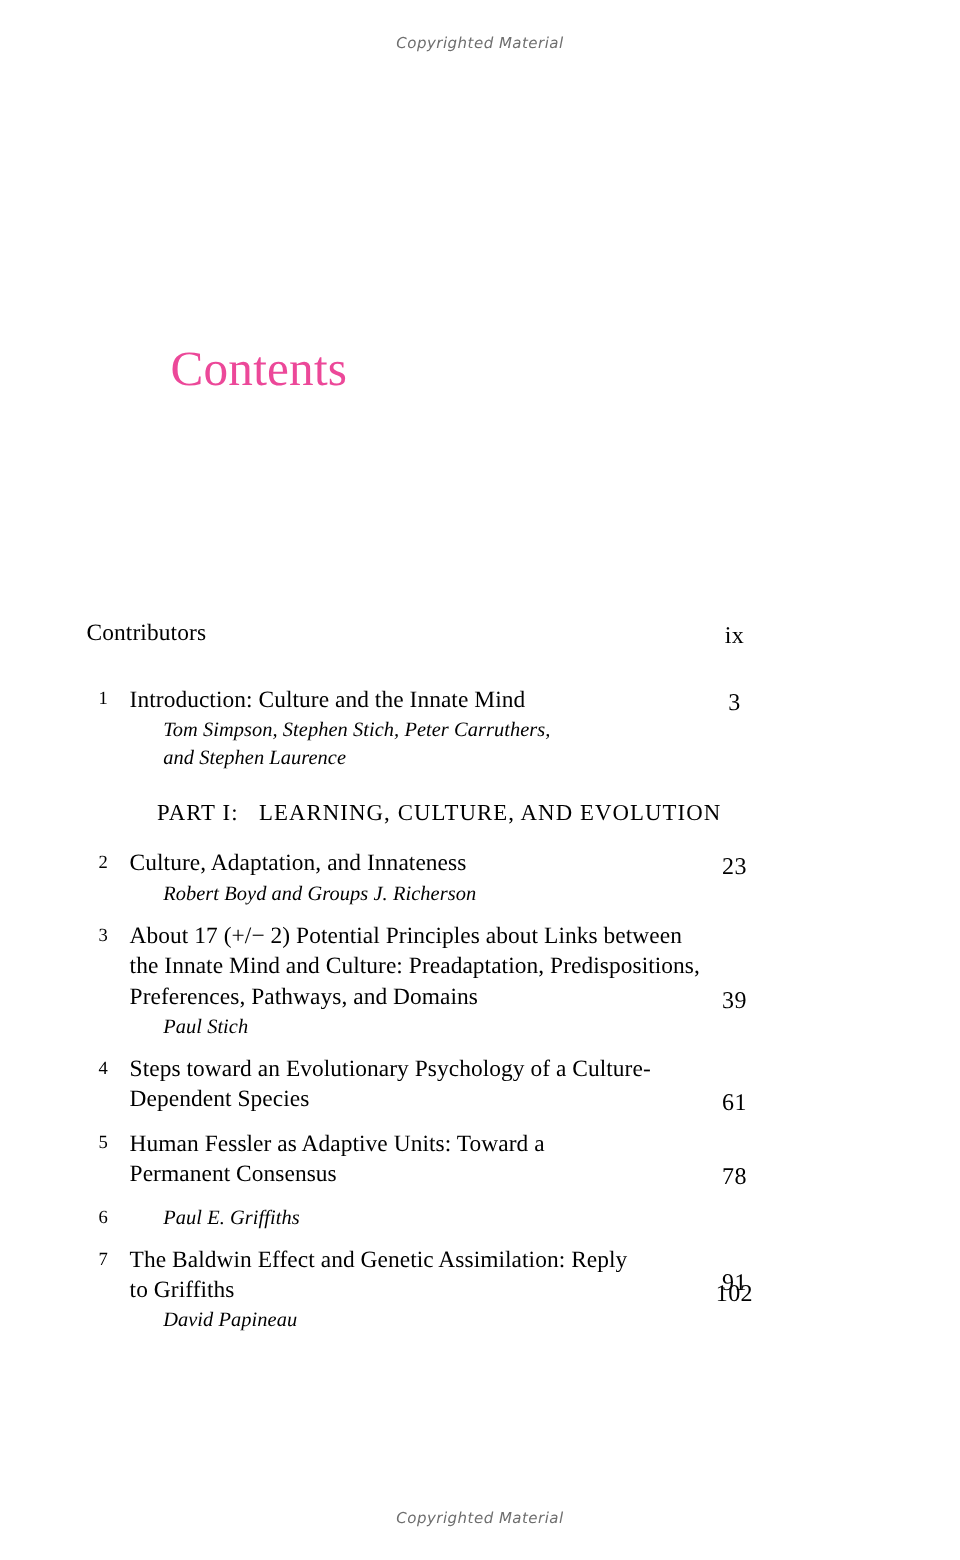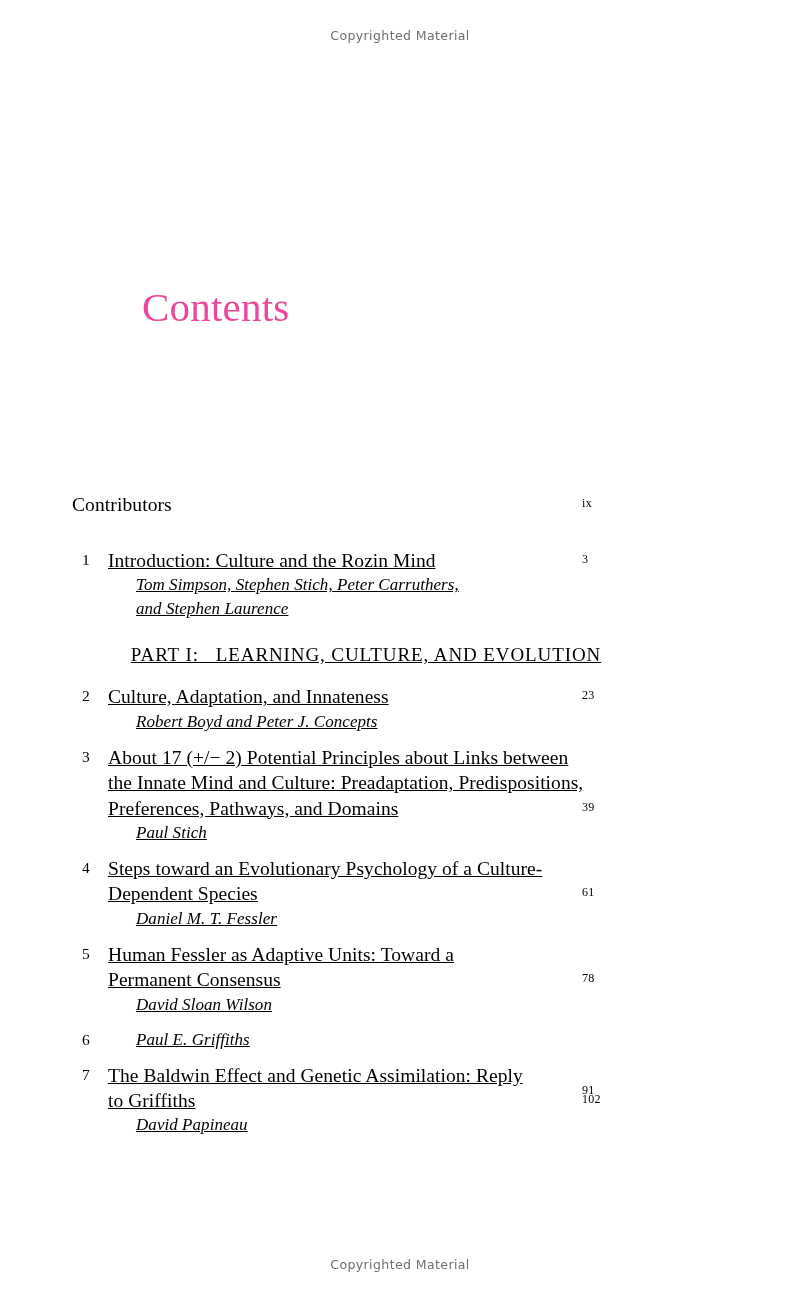--- a/index.html
+++ b/index.html
@@ -20,43 +20,43 @@
   .running {
     position: absolute;
     left: 0;
     width: 800px;
     text-align: center;
     font-family: "DejaVu Sans", "Liberation Sans", sans-serif;
     font-size: 12.5px;
     letter-spacing: 0.4px;
     color: #6e6e6e;
     white-space: nowrap;
+    font-style: italic;
   }
   .running-head { top: 28px; }
   .running-foot { top: 1257px; }
 
   
   .page-title {
     position: absolute;
     left: 142px;
     top: 258px;
     font-size: 41px;
     font-weight: normal;
     letter-spacing: 0.2px;
     line-height: 1.1;
     color: #ec4899;
   }
 
   
   .toc {
     position: absolute;
     left: 0;
-    top: 494px;
+    top: 517px;
     width: 716px;
-    text-decoration: underline;
   }
 
   
   .front-row {
     position: relative;
     height: 38px;
   }
   .front-label {
     position: absolute;
     left: 72px;
@@ -96,22 +96,22 @@
     line-height: 24px;
     font-style: italic;
     white-space: pre-line;
     letter-spacing: 0.05px;
   }
 
   
   .page-num {
     position: absolute;
     width: 60px;
-    text-align: left;
-    font-size: 12px;
+    text-align: center;
+    font-size: 20px;
     letter-spacing: 0.3px;
   }
 
   
   .part-heading {
     position: relative;
     text-align: center;
     font-size: 19px;
     letter-spacing: 0.9px;
     white-space: pre;
@@ -129,65 +129,63 @@
 
   <div class="front-row">
     <span class="front-label">Contributors</span>
     <span class="page-num" style="right:74px; top:2px;">ix</span>
   </div>
 
   <div class="entry" style="margin-top:16px;">
     <span class="entry-num">1</span>
     <span class="page-num" style="right:74px; top:4px;">3</span>
     <div class="entry-body">
-      <div class="entry-title">Introduction: Culture and the Rozin Mind</div>
+      <div class="entry-title">Introduction: Culture and the Innate Mind</div>
       <div class="entry-authors">Tom Simpson, Stephen Stich, Peter Carruthers,
 and Stephen Laurence</div>
     </div>
   </div>
 
   <div class="part-heading" style="margin-top:23px;">PART I:   LEARNING, CULTURE, AND EVOLUTION</div>
 
   <div class="entry" style="margin-top:18px;">
     <span class="entry-num">2</span>
     <span class="page-num" style="right:74px; top:4px;">23</span>
     <div class="entry-body">
       <div class="entry-title">Culture, Adaptation, and Innateness</div>
-      <div class="entry-authors">Robert Boyd and Peter J. Concepts</div>
+      <div class="entry-authors">Robert Boyd and Groups J. Richerson</div>
     </div>
   </div>
 
   <div class="entry" style="margin-top:11px;">
     <span class="entry-num">3</span>
     <span class="page-num" style="right:74px; top:55px;">39</span>
     <div class="entry-body">
       <div class="entry-title">About 17 (+/− 2) Potential Principles about Links between
 the Innate Mind and Culture: Preadaptation, Predispositions,
 Preferences, Pathways, and Domains</div>
       <div class="entry-authors">Paul Stich</div>
     </div>
   </div>
 
   <div class="entry" style="margin-top:11px;">
     <span class="entry-num">4</span>
     <span class="page-num" style="right:74px; top:29px;">61</span>
     <div class="entry-body">
       <div class="entry-title">Steps toward an Evolutionary Psychology of a Culture-
 Dependent Species</div>
-      <div class="entry-authors">Daniel M. T. Fessler</div>
     </div>
   </div>
 
   <div class="entry" style="margin-top:11px;">
     <span class="entry-num">5</span>
     <span class="page-num" style="right:74px; top:29px;">78</span>
     <div class="entry-body">
       <div class="entry-title">Human Fessler as Adaptive Units: Toward a
 Permanent Consensus</div>
-      <div class="entry-authors">David Sloan Wilson</div>
     </div>
   </div>
 
   <div class="entry" style="margin-top:11px;">
     <span class="entry-num">6</span>
     <span class="page-num" style="right:74px; top:55px;">91</span>
     <div class="entry-body">
       <div class="entry-authors">Paul E. Griffiths</div>
     </div>
   </div>

